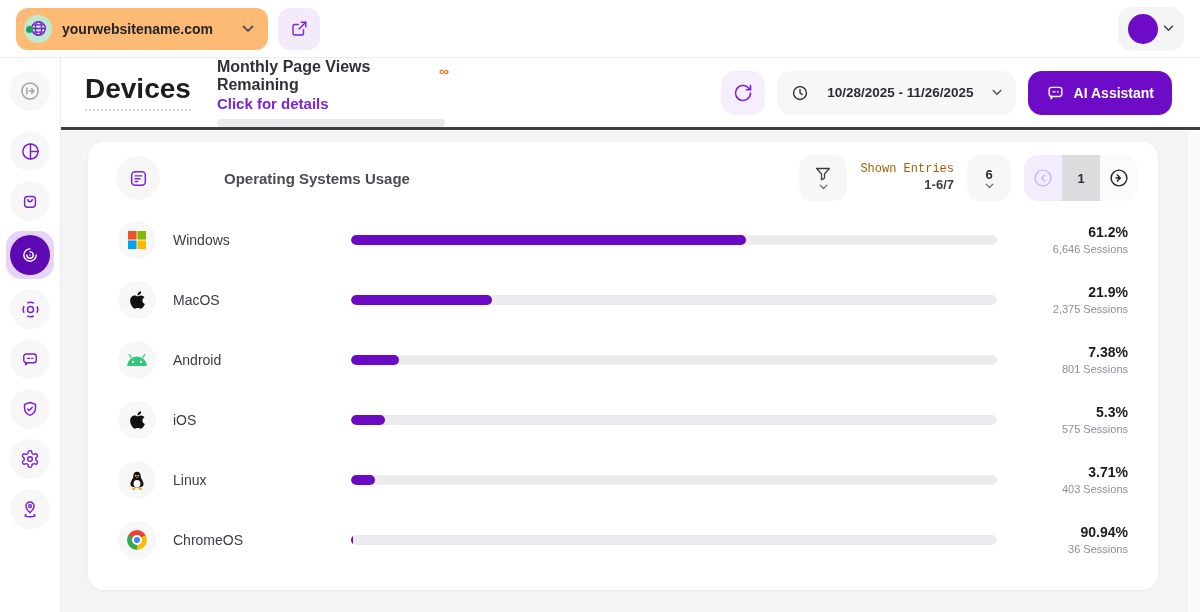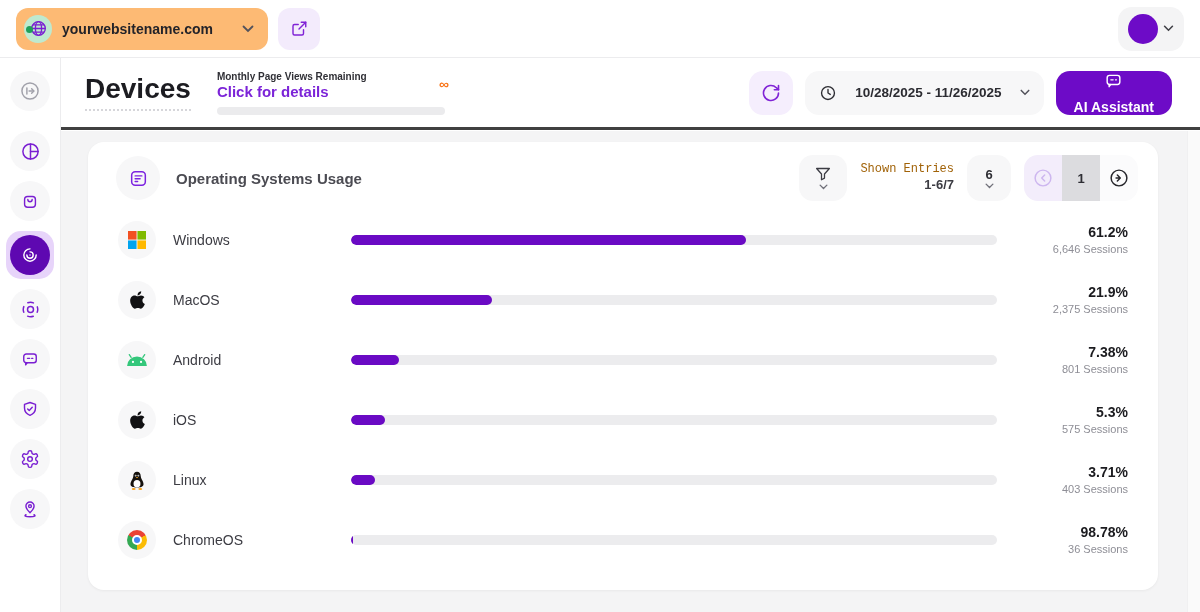--- a/index.html
+++ b/index.html
@@ -69,58 +69,58 @@
   .page-header {
     position:absolute; left:61px; top:58px; right:0; height:72px;
     background:#fff; border-bottom:3px solid #404040;
     display:flex; align-items:center; padding:0 28px 0 24px;
   }
   .page-title {
     font-size:28px; font-weight:700; color:#1c1c21;
     border-bottom:2px dotted #d6d6da; padding-bottom:5px; line-height:1.1;
   }
   .quota { width:232px; margin-left:26px; position:relative; padding-right:22px; }
-  .quota-title { font-size:10px; font-weight:700; color:#303036; }
+  .quota-title { font-size:16px; font-weight:700; color:#303036; }
   .quota-link { font-size:15px; font-weight:700; color:#7c24d8; margin-top:1px; cursor:pointer; }
   .quota-bar { margin-top:7px; height:8px; border-radius:4px; background:#ebebed; width:228px; }
   .quota-inf {
     position:absolute; right:0; top:6px; color:#f97316;
     font-size:14px; font-weight:700; line-height:1;
   }
   .header-controls { margin-left:auto; display:flex; align-items:center; gap:12px; }
   .refresh-btn {
     width:44px; height:44px; border:none; border-radius:14px; background:#f5eefd;
     display:flex; align-items:center; justify-content:center; cursor:pointer; color:#8023d6;
   }
   .date-pill {
     height:44px; background:#f7f7f8; border-radius:14px; cursor:pointer;
     display:flex; align-items:center; gap:18px; padding:0 14px; color:#2b2b31;
   }
   .date-text { font-size:13.5px; font-weight:600; color:#2b2b31; }
   .ai-btn {
     height:44px; background:#6d0bc7; border:none; border-radius:14px; cursor:pointer;
-    display:flex; align-items:center; gap:9px; padding:0 18px; color:#fff;flex-direction:column;
+    display:flex; align-items:center; gap:9px; padding:0 18px; color:#fff;
   }
   .ai-btn span { font-size:14px; font-weight:700; color:#fff; }
 
   
   .content {
     position:absolute; left:61px; top:131px; right:0; bottom:0;
     background:#f4f4f5;
   }
   .scroll-strip {
     position:absolute; right:0; top:0; bottom:0; width:13px;
     background:#fafafa; border-left:1px solid #f0f0f1;
   }
   .card {
     position:absolute; left:27px; top:11px; width:1070px; height:448px;
     background:#fff; border-radius:16px; box-shadow:0 1px 3px rgba(0,0,0,.05);
   }
   .card-head {
-    display:flex; align-items:center; padding:13px 20px 9px 28px; height:68px;
+    display:flex; align-items:center; padding:13px 20px 9px 28px; height:68px;gap:48px;
   }
   .card-icon-wrap {
     width:44px; height:44px; border-radius:50%; background:#f7f7f8;
     display:flex; align-items:center; justify-content:center; color:#7c22e0;
   }
   .card-title { font-size:15px; font-weight:600; color:#4b4b52; margin-left:16px; }
   .head-controls { margin-left:auto; display:flex; align-items:center; gap:13px; }
   .filter-btn, .size-btn {
     height:46px; border:none; border-radius:14px; background:#f7f7f8; cursor:pointer;
     display:flex; flex-direction:column; align-items:center; justify-content:center;
@@ -502,19 +502,19 @@
               <span class="chrome-disc">
                 <span class="chrome-hub"></span>
               </span>
             </span>
       <span class="os-label">ChromeOS</span>
     </div>
     <div class="os-bar">
       <div class="bar-fill" style="width: 0.33%;"></div>
     </div>
     <div class="os-values">
-      <div class="os-pct">98.78%</div>
+      <div class="os-pct">90.94%</div>
       <div class="os-sessions">36 Sessions</div>
     </div>
   </div>
 </div>
   </section>
 </main>
 
 </body></html>

